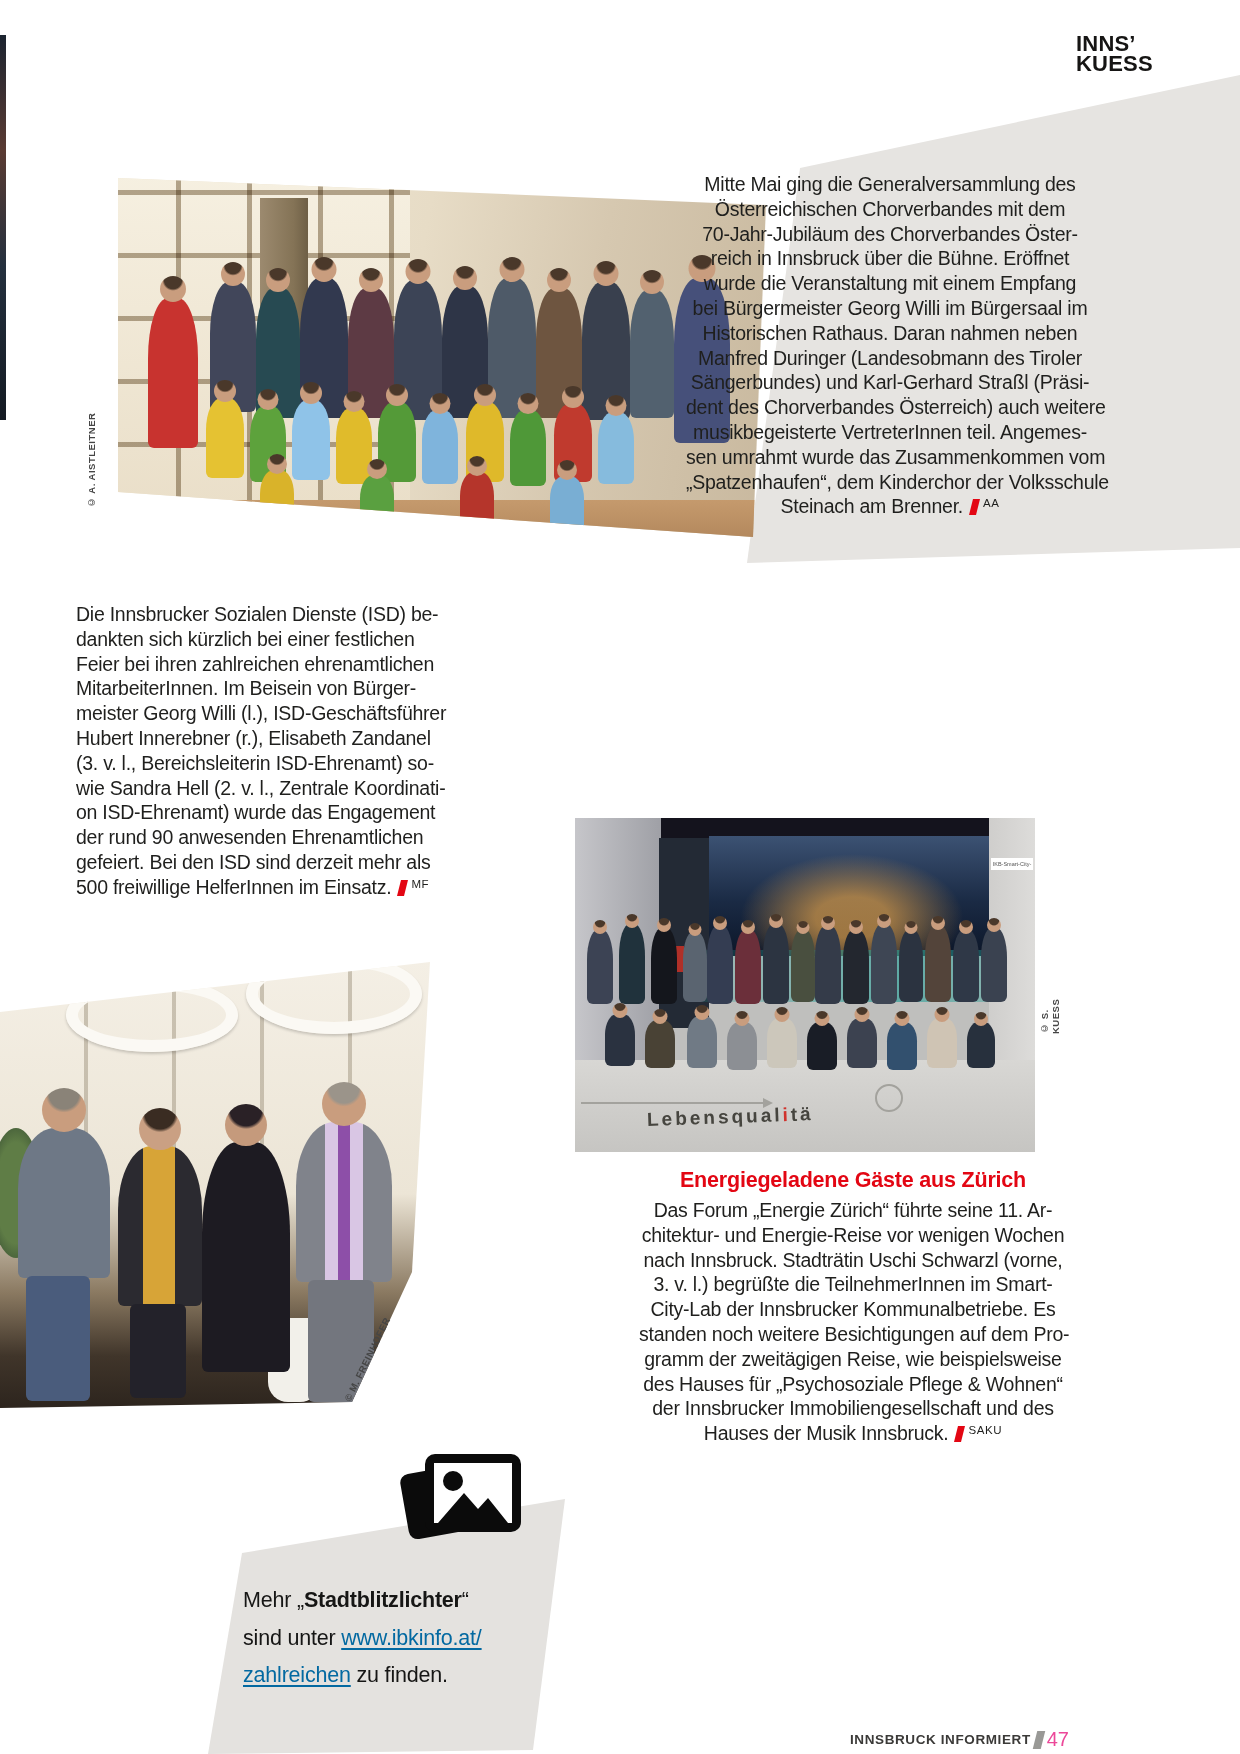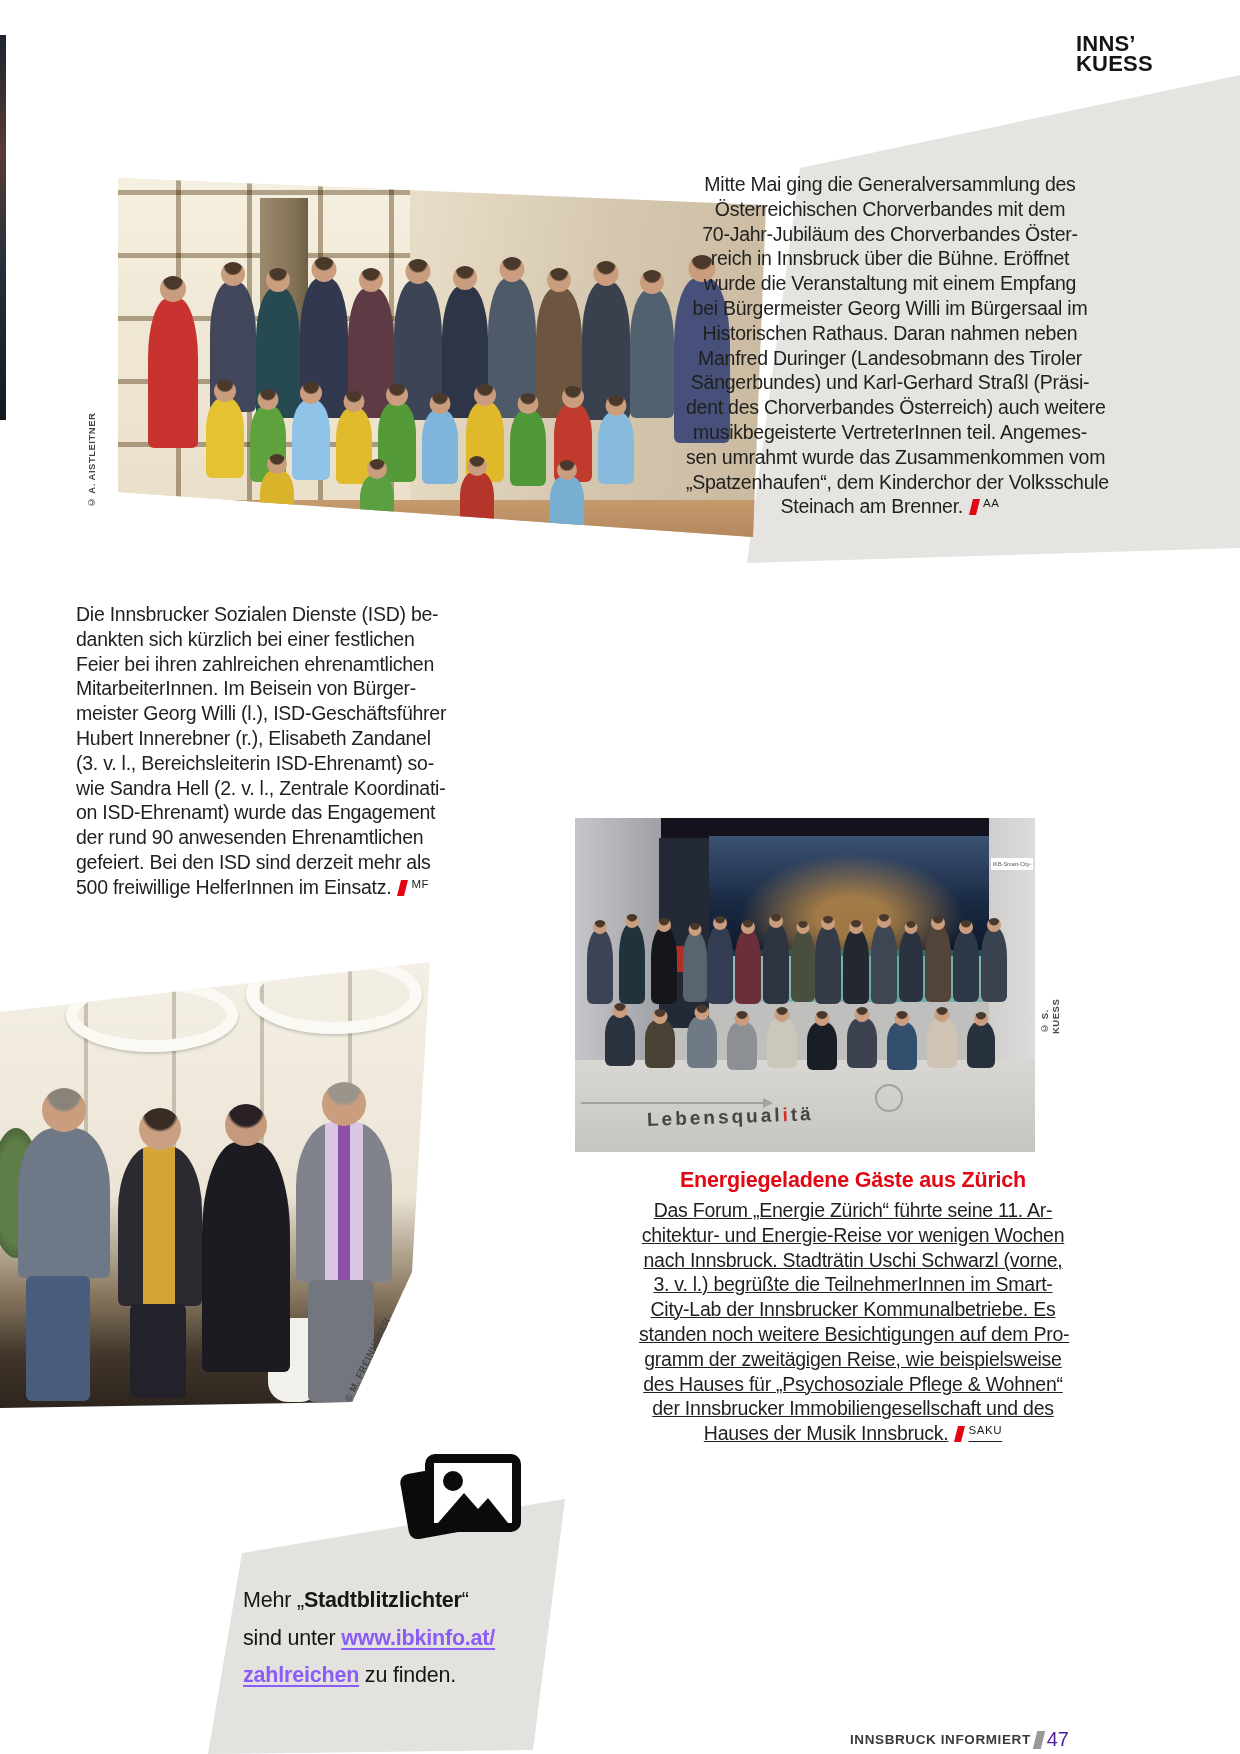--- a/index.html
+++ b/index.html
@@ -19,21 +19,21 @@
   
   #panel1{position:absolute;left:650px;top:70px;width:590px;height:500px;background:#e6e4e1;
           clip-path:polygon(150px 98px,590px 5px,590px 478px,97px 493px);}
   #note-panel{position:absolute;left:200px;top:1490px;width:370px;height:264px;background:#e4e2df;
           clip-path:polygon(42px 63px,365px 9px,333px 260px,8px 264px);}
   
   #logo{position:absolute;left:1076px;top:34px;font-weight:bold;font-size:22px;line-height:20px;
         color:#161514;letter-spacing:0.2px;}
   #footer{position:absolute;left:850px;top:1728px;display:flex;align-items:center;}
   #footer .flabel{font-size:13.5px;font-weight:bold;letter-spacing:0.6px;color:#3b3a38;}
-  #footer .fnum{font-size:20px;color:#4c1d95;}
+  #footer .fnum{font-size:20px;color:#ec4899;}
   
   .photo{position:absolute;overflow:hidden;}
   #photo1{left:110px;top:170px;width:660px;height:375px;
           clip-path:polygon(8px 8px,656px 35px,643px 367px,8px 322px);
           background:linear-gradient(100deg,#f2ead9 0%,#e7dcc6 45%,#d6c8b0 70%,#c8b89e 100%);}
   #photo1 .window{position:absolute;left:0;top:0;width:300px;height:335px;
           background:linear-gradient(#f6f0e1,#eadfc9),
           repeating-linear-gradient(90deg,transparent 0 66px,rgba(125,104,72,.55) 66px 71px),
           repeating-linear-gradient(0deg,transparent 0 58px,rgba(125,104,72,.55) 58px 63px);
           background-blend-mode:multiply;}
@@ -77,21 +77,21 @@
   #photo3 .plant{position:absolute;left:-10px;top:168px;width:52px;height:130px;border-radius:50%;
           background:radial-gradient(#5f7d46 0 55%,#47603a 75%,rgba(70,96,58,0) 100%);}
   #photo3 .cloth{position:absolute;left:268px;top:358px;width:52px;height:84px;background:#f2f0ea;
           border-radius:4px 4px 20px 20px;}
   
   .fig{position:absolute;border-radius:40% 40% 6px 6px;}
   .fig i{position:absolute;left:50%;transform:translateX(-50%);border-radius:50%;}
   
   #note-text{position:absolute;left:243px;top:1582px;width:300px;font-size:21.5px;line-height:37.5px;
           color:#161615;letter-spacing:-0.2px;}
-  #note-text a{color:#8b5cf6;text-decoration:underline;text-underline-offset:3px;font-weight:bold;}
+  #note-text a{color:#0369a1;text-decoration:underline;text-underline-offset:3px;}
   #photos-icon{position:absolute;left:398px;top:1448px;width:126px;height:102px;}
   
   #left-strip{position:absolute;left:0;top:35px;width:6px;height:385px;
           background:linear-gradient(#1c2430,#5a3b33 30%,#24303e 60%,#141a22);}
 </style>
 </head>
 <body>
 
 <div id="page">
 
@@ -311,21 +311,21 @@
         <i style="width: 15px; height: 15px; top: -11px; background: radial-gradient(circle at 50% 16%, rgb(74, 56, 42) 0px, rgb(74, 56, 42) 34%, rgb(201, 157, 126) 42%);"></i>
       </div>
       <div class="fig" style="left: 392px; top: 204px; width: 28px; height: 46px; background: rgb(39, 48, 61);">
         <i style="width: 14px; height: 14px; top: -10px; background: radial-gradient(circle at 50% 16%, rgb(74, 56, 42) 0px, rgb(74, 56, 42) 34%, rgb(201, 157, 126) 42%);"></i>
       </div>
     </div>
   <div class="credit vert" style="left:1039px;top:972px;height:62px;">© S. KUESS</div>
 
   <div class="article center" style="left:635px;top:1168px;width:436px;">
     <h2 class="headline">Energiegeladene Gäste aus Zürich</h2>
-    <p style="margin:4px;text-decoration:underline;">
+    <p style="margin:4px;">
       <span class="body-lines">Das Forum „Energie Zürich“ führte seine 11. Ar-
 chitektur- und Energie-Reise vor wenigen Wochen
 nach Innsbruck. Stadträtin Uschi Schwarzl (vorne,
 3. v. l.) begrüßte die TeilnehmerInnen im Smart-
 City-Lab der Innsbrucker Kommunalbetriebe. Es
 standen noch weitere Besichtigungen auf dem Pro-
 gramm der zweitägigen Reise, wie beispielsweise
 des Hauses für „Psychosoziale Pflege &amp; Wohnen“
 der Innsbrucker Immobiliengesellschaft und des
 Hauses der Musik Innsbruck.</span><span class="slash"></span><span class="initials">SAKU</span>

